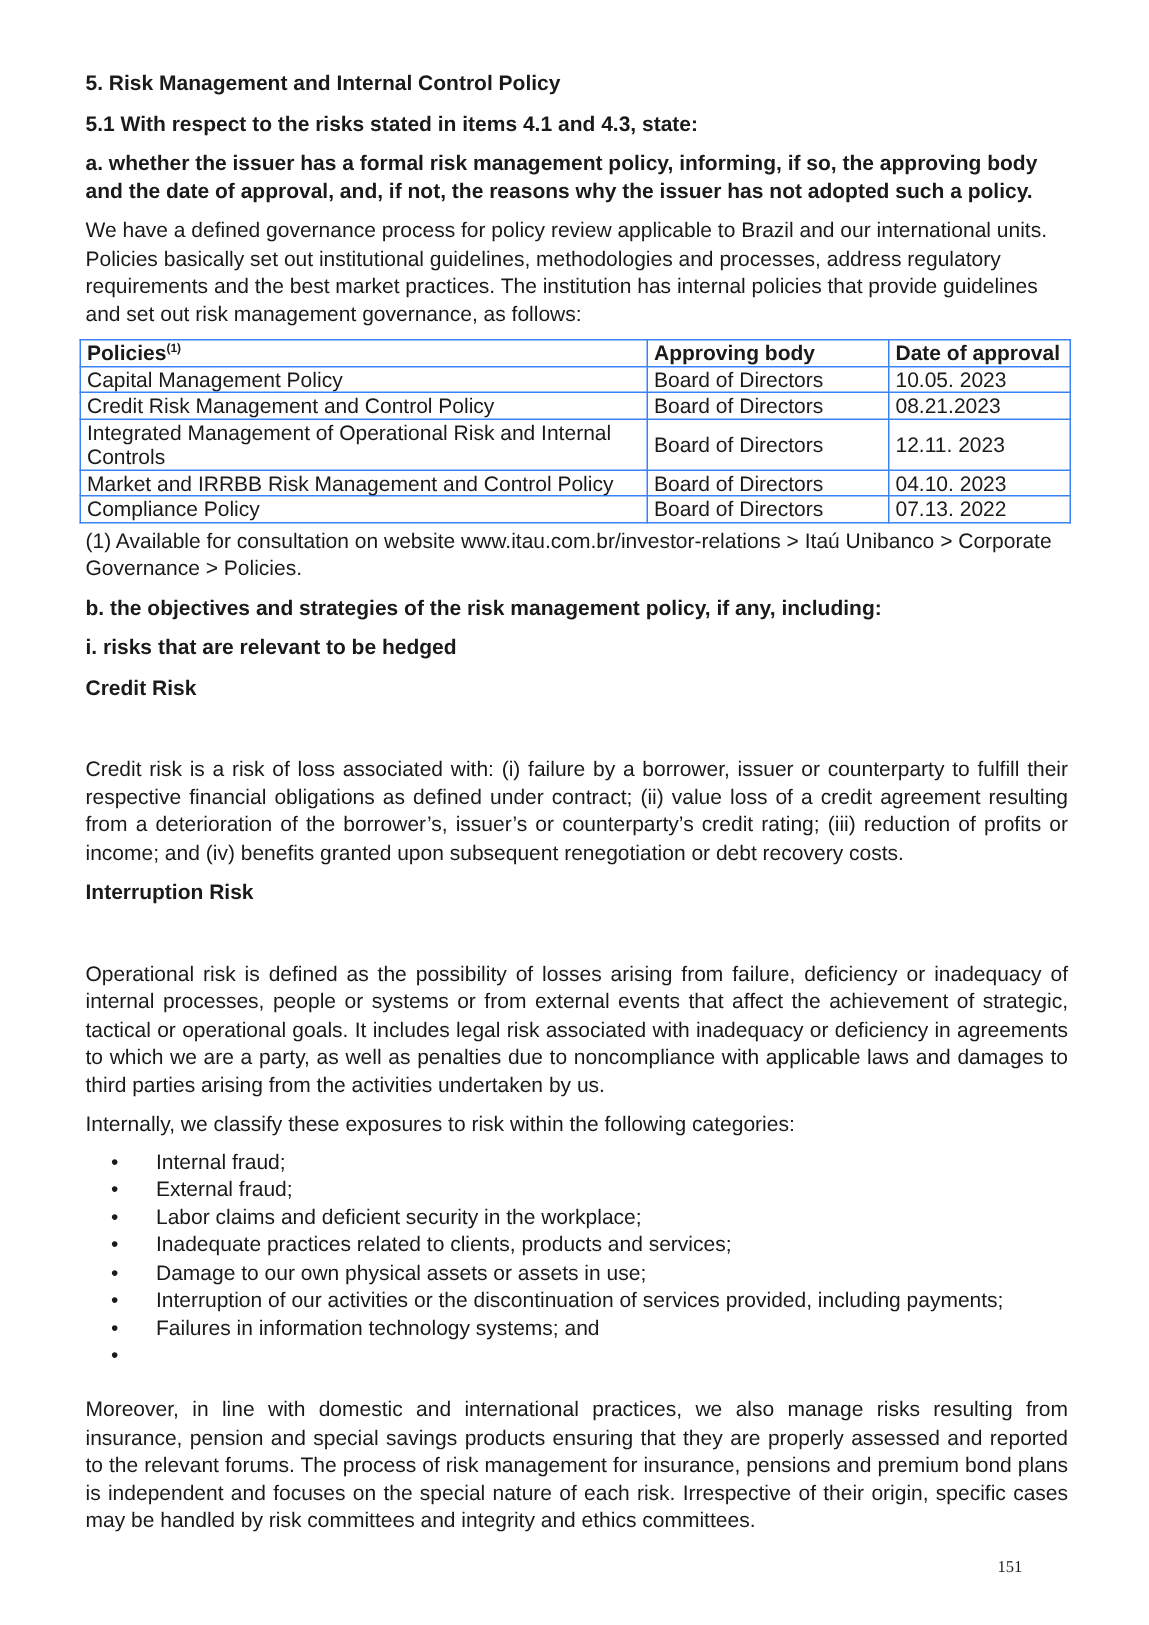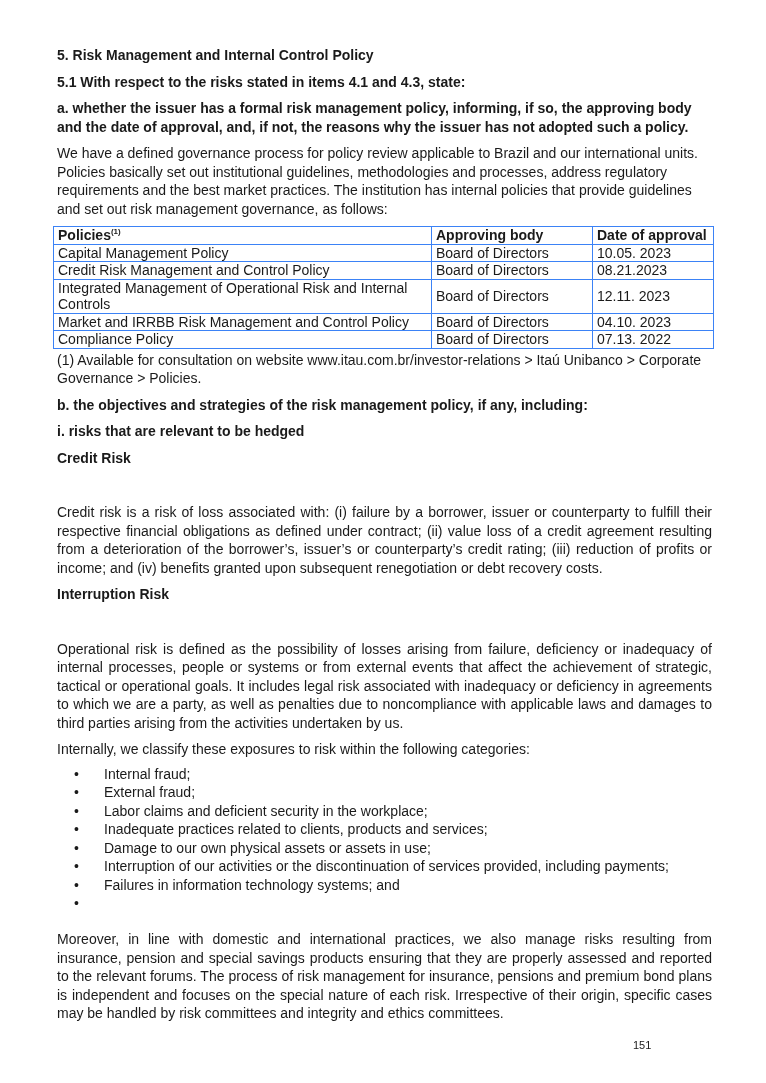--- a/index.html
+++ b/index.html
@@ -21,21 +21,21 @@
     border: 1px solid #3b82f6; padding: 0 4px; text-align: left; vertical-align: middle;
   }
   table.policies th { font-weight: bold; }
   table.policies th sup { font-size: 8px; line-height: 0; }
   .c1 { width: 369px; }
   .c2 { width: 152px; }
   .footnote { margin-top: 2px; }
   ul.cats { list-style: none; margin: 6px 0 8px 0; padding: 0; }
   ul.cats li { position: relative; padding-left: 47px; text-align: justify; }
   ul.cats li .bullet { position: absolute; left: 17px; top: 0; }
-  .pagenum { position: absolute; left: 633px; top: 1036px; font-size: 11px; }
+  .pagenum { position: absolute; left: 665px; top: 1036px; font-size: 11px; font-family: Liberation Serif, serif; }
 </style>
 </head>
 <body>
 
 <div class="page">
   <p class="h sp">5. Risk Management and Internal Control Policy</p>
   <p class="h sp">5.1 With respect to the risks stated in items 4.1 and 4.3, state:</p>
   <p class="h sp">a. whether the issuer has a formal risk management policy, informing, if so, the approving body and the date of approval, and, if not, the reasons why the issuer has not adopted such a policy.</p>
   <p class="sp">We have a defined governance process for policy review applicable to Brazil and our international units. Policies basically set out institutional guidelines, methodologies and processes, address regulatory requirements and the best market practices. The institution has internal policies that provide guidelines and set out risk management governance, as follows:</p>
 

